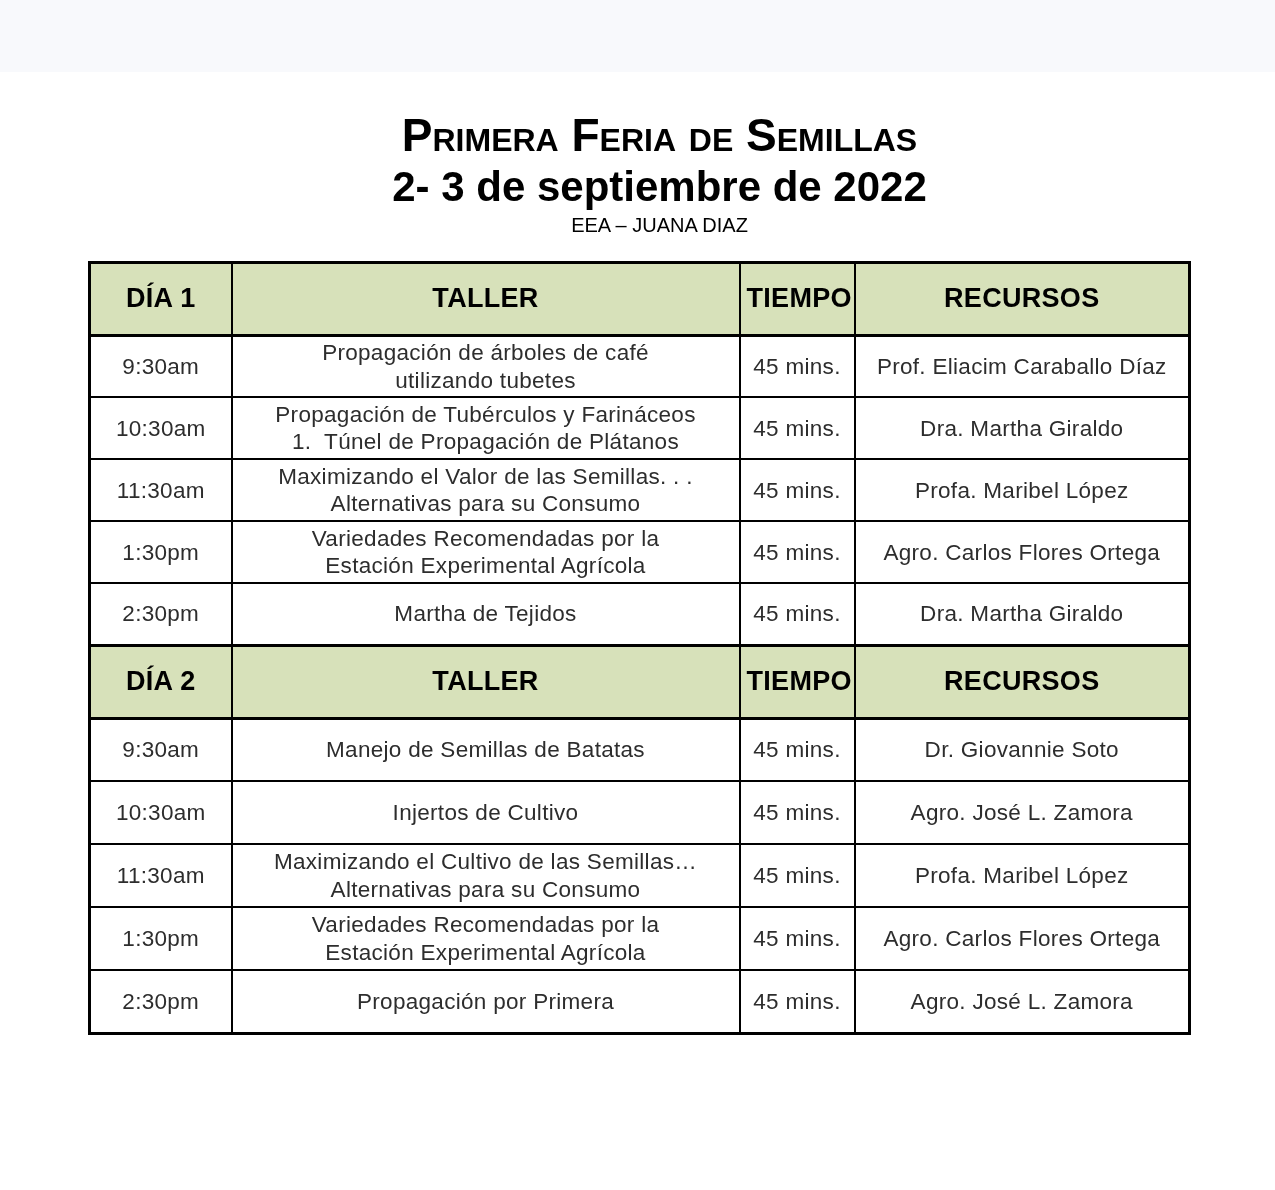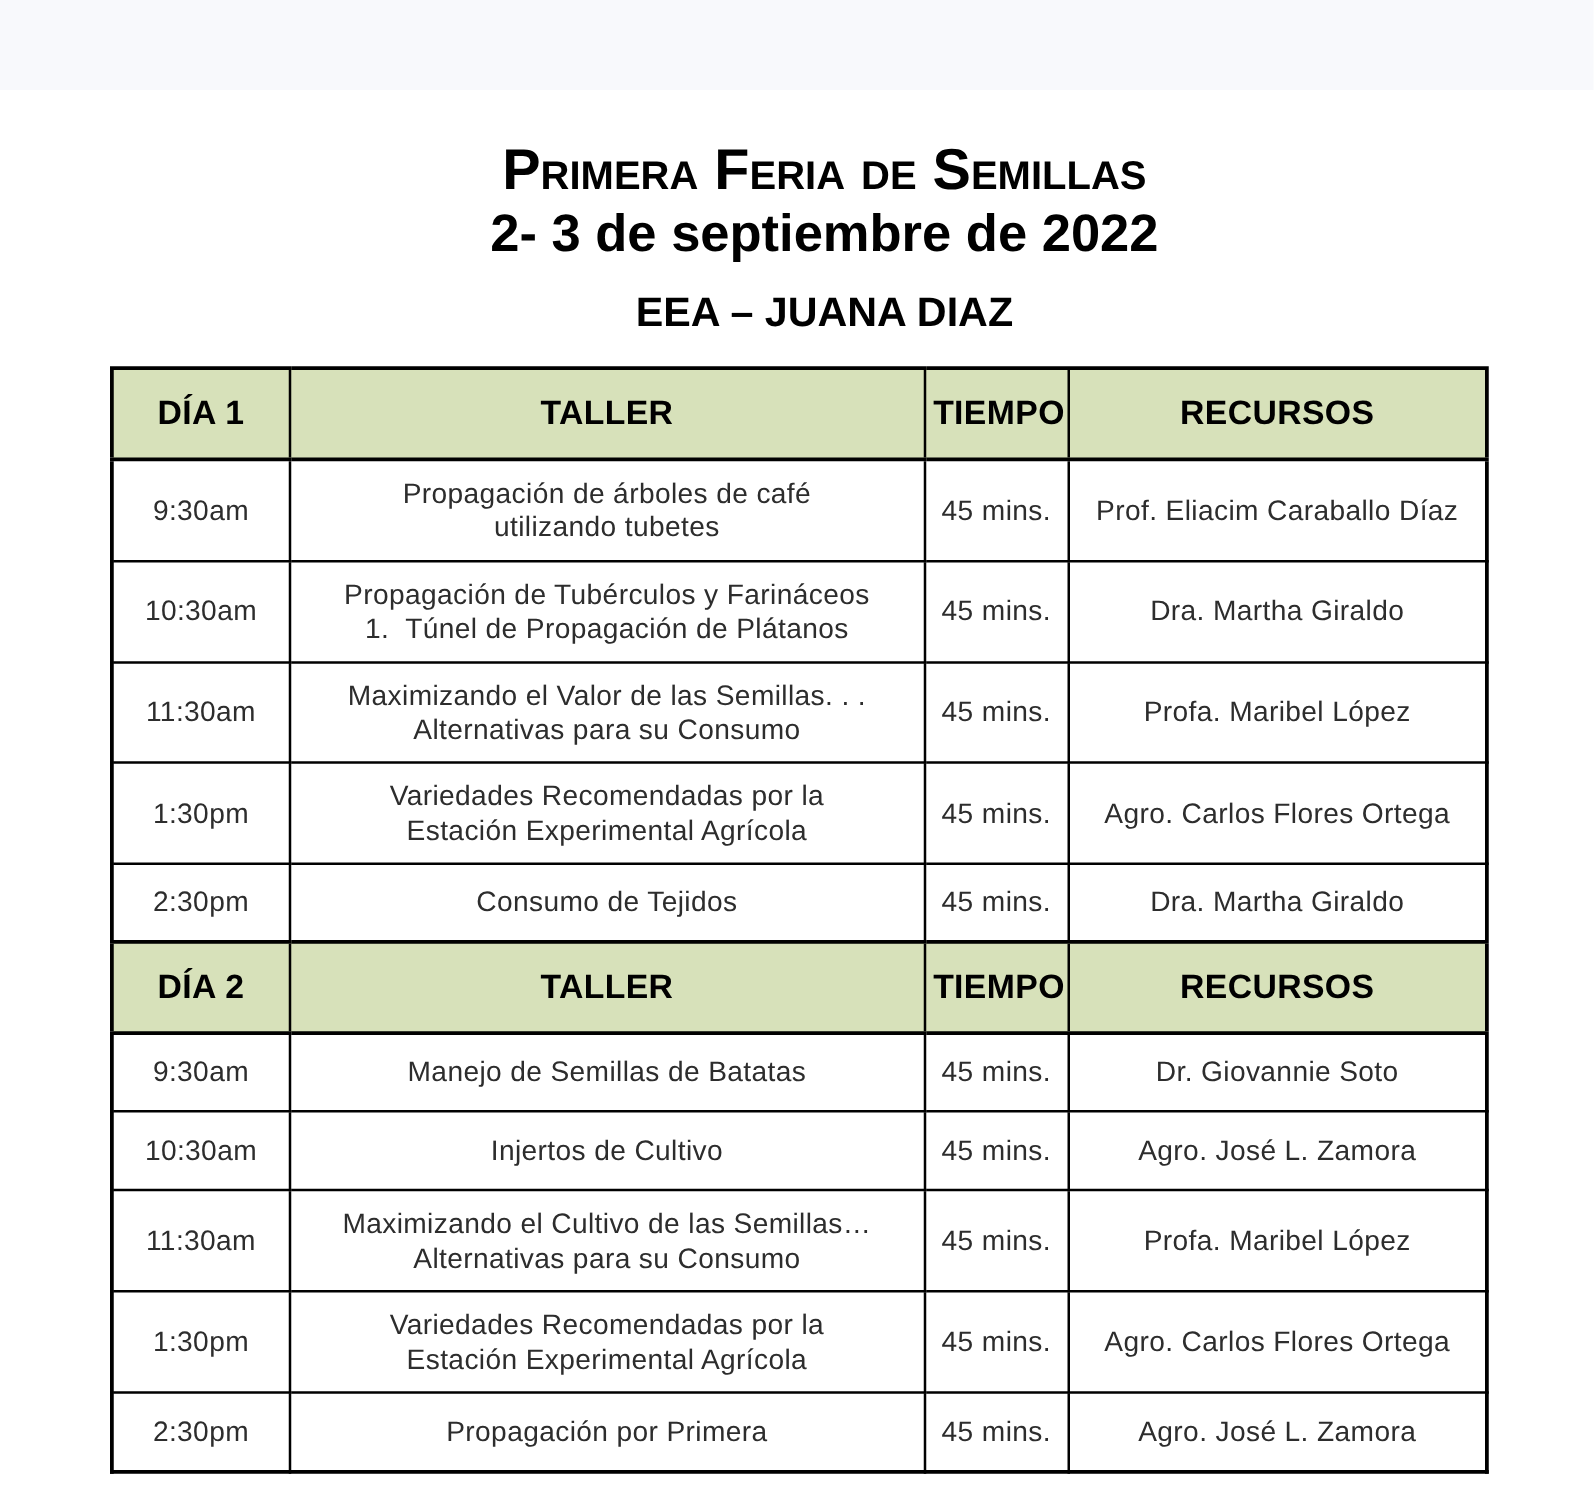--- a/index.html
+++ b/index.html
@@ -30,23 +30,23 @@
     letter-spacing: 0px;
     line-height: 1.1;
   }
   .date-line {
     margin-top: 2px;
     font-size: 42px;
     font-weight: 700;
     line-height: 1.15;
   }
   .location-line {
-    margin-top: 20px;
-    font-size: 33px;
-    font-weight: 700;
+    margin-top: 3px;
+    font-size: 20px;
+    font-weight: 400;
     line-height: 1.15;
   }
   .section-heading {
     margin-top: 58px;
     font-size: 28px;
     font-weight: 700;
     letter-spacing: 0.2px;
   }
 
   table.schedule {
@@ -58,21 +58,21 @@
   }
   .schedule col.c-dia      { width: 142px; }
   .schedule col.c-taller   { width: 508px; }
   .schedule col.c-tiempo   { width: 115px; }
   .schedule col.c-recursos { width: 335px; }
 
   .schedule th, .schedule td {
     border: 2px solid #000;
     text-align: center;
     vertical-align: middle;
-    padding: 12px 6px;
+    padding: 2px 6px;
   }
   .schedule th {
     background: #d7e1ba;
     height: 73px;
     font-size: 27px;
     font-weight: 700;
     letter-spacing: 0.3px;
     border-top-width: 3px;
     border-bottom-width: 3px;
   }
@@ -139,21 +139,21 @@
       </tr>
       <tr class="body-row">
         <td>1:30pm</td>
         <td>Variedades Recomendadas por la
 Estación Experimental Agrícola</td>
         <td>45 mins.</td>
         <td>Agro. Carlos Flores Ortega</td>
       </tr>
       <tr class="body-row">
         <td>2:30pm</td>
-        <td>Consumo de Tejidos</td>
+        <td>Martha de Tejidos</td>
         <td>45 mins.</td>
         <td>Dra. Martha Giraldo</td>
       </tr>
 
       <tr class="header-row">
         <th>DÍA 2</th>
         <th>TALLER</th>
         <th>TIEMPO</th>
         <th>RECURSOS</th>
       </tr>

